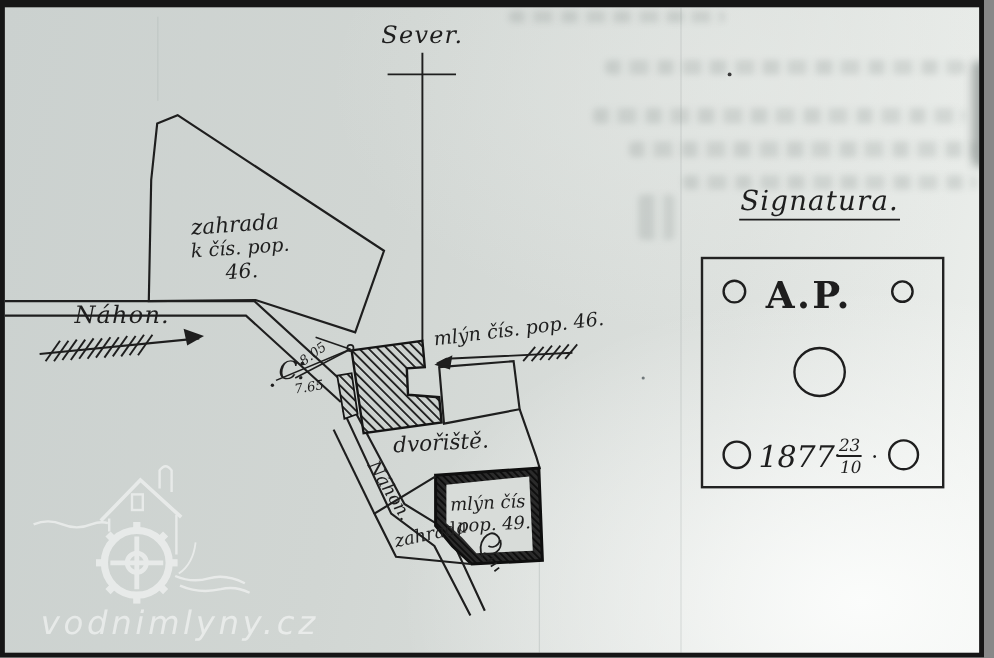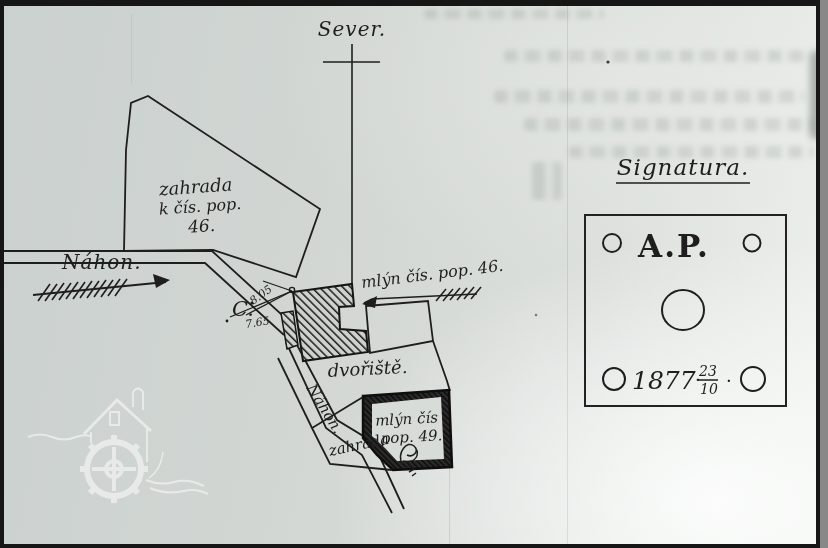--- a/index.html
+++ b/index.html
@@ -205,14 +205,15 @@
         </g>
       </g>
       <g stroke-width="2">
         <path d="M 28 437 q 12 -5 24 0 q 12 5 24 0 q 8 -3 14 -1"></path>
         <path d="M 146 480 q 14 6 28 2 q 14 -4 30 4"></path>
         <path d="M 150 488 q 16 7 34 3 q 12 -3 24 3"></path>
       </g>
     </g>
   </svg>
 
+  <div class="wm-text">vodnimlyny.cz</div>
 
 </div>
 
 </body></html>

